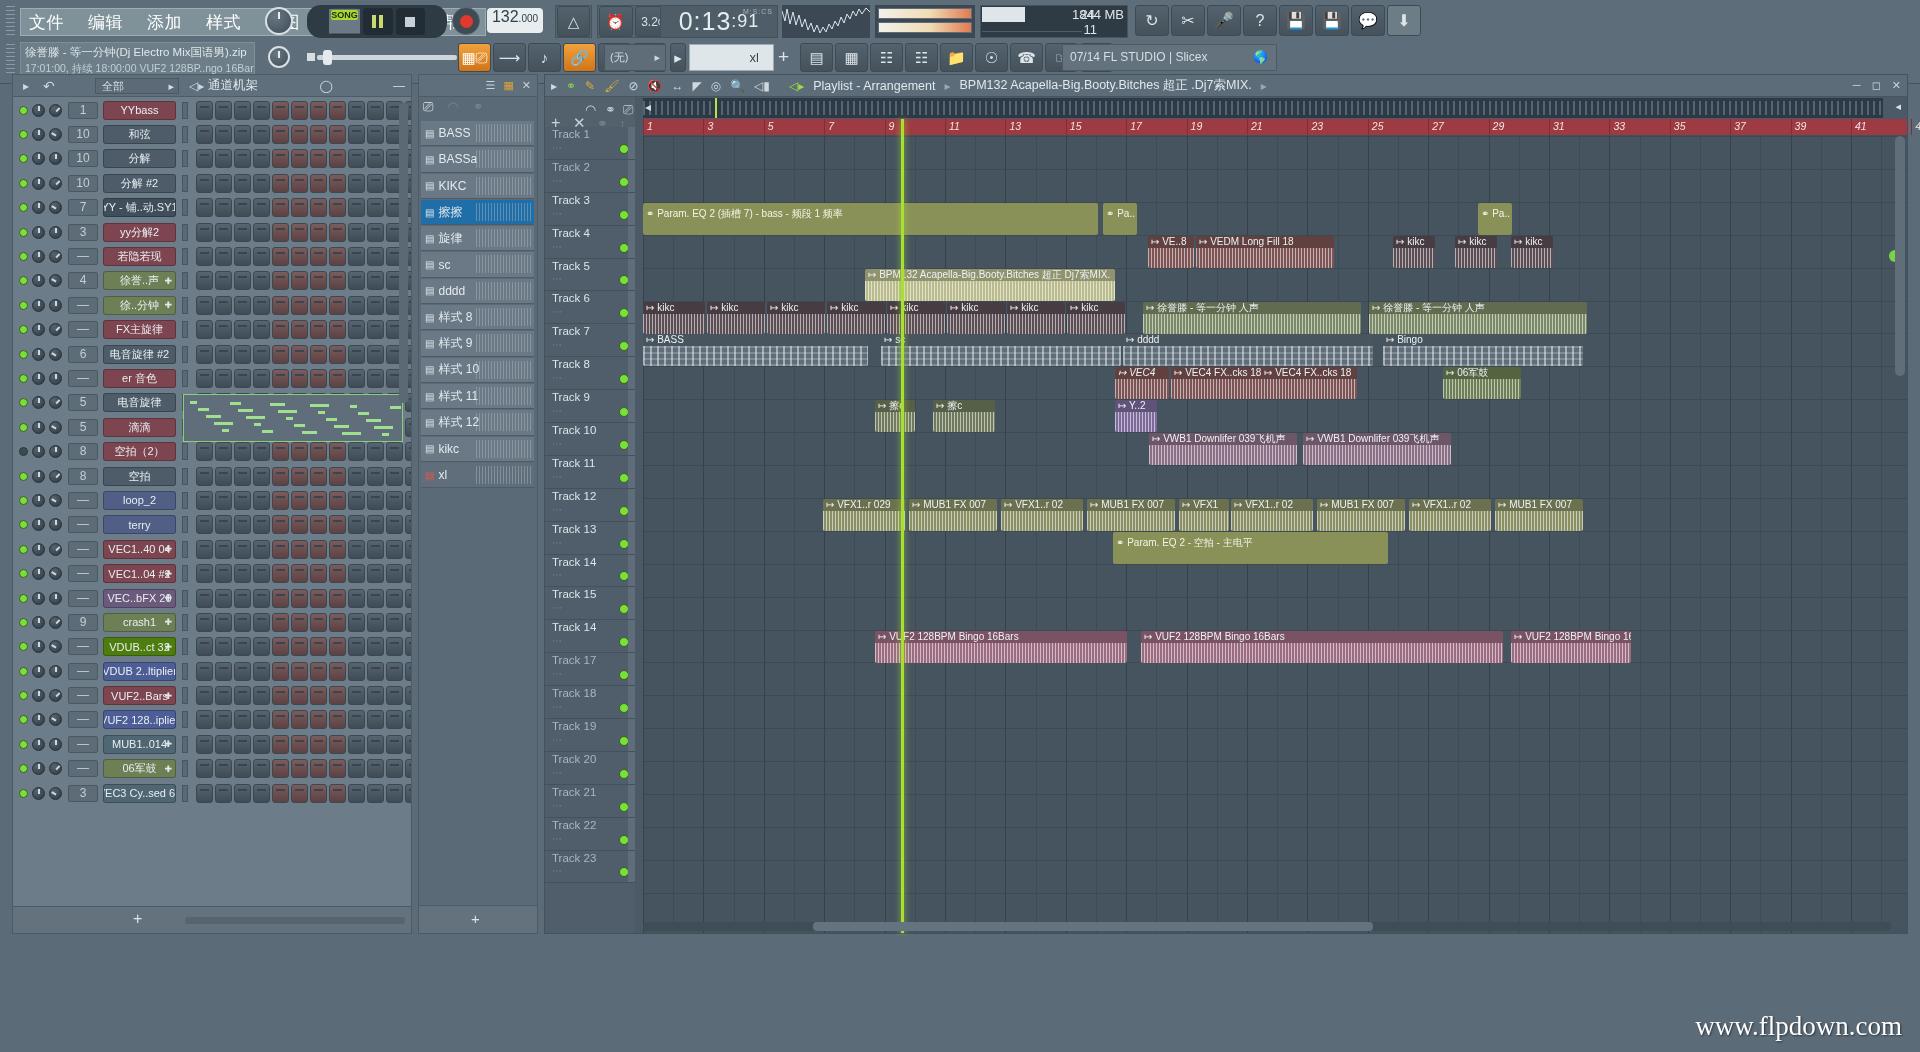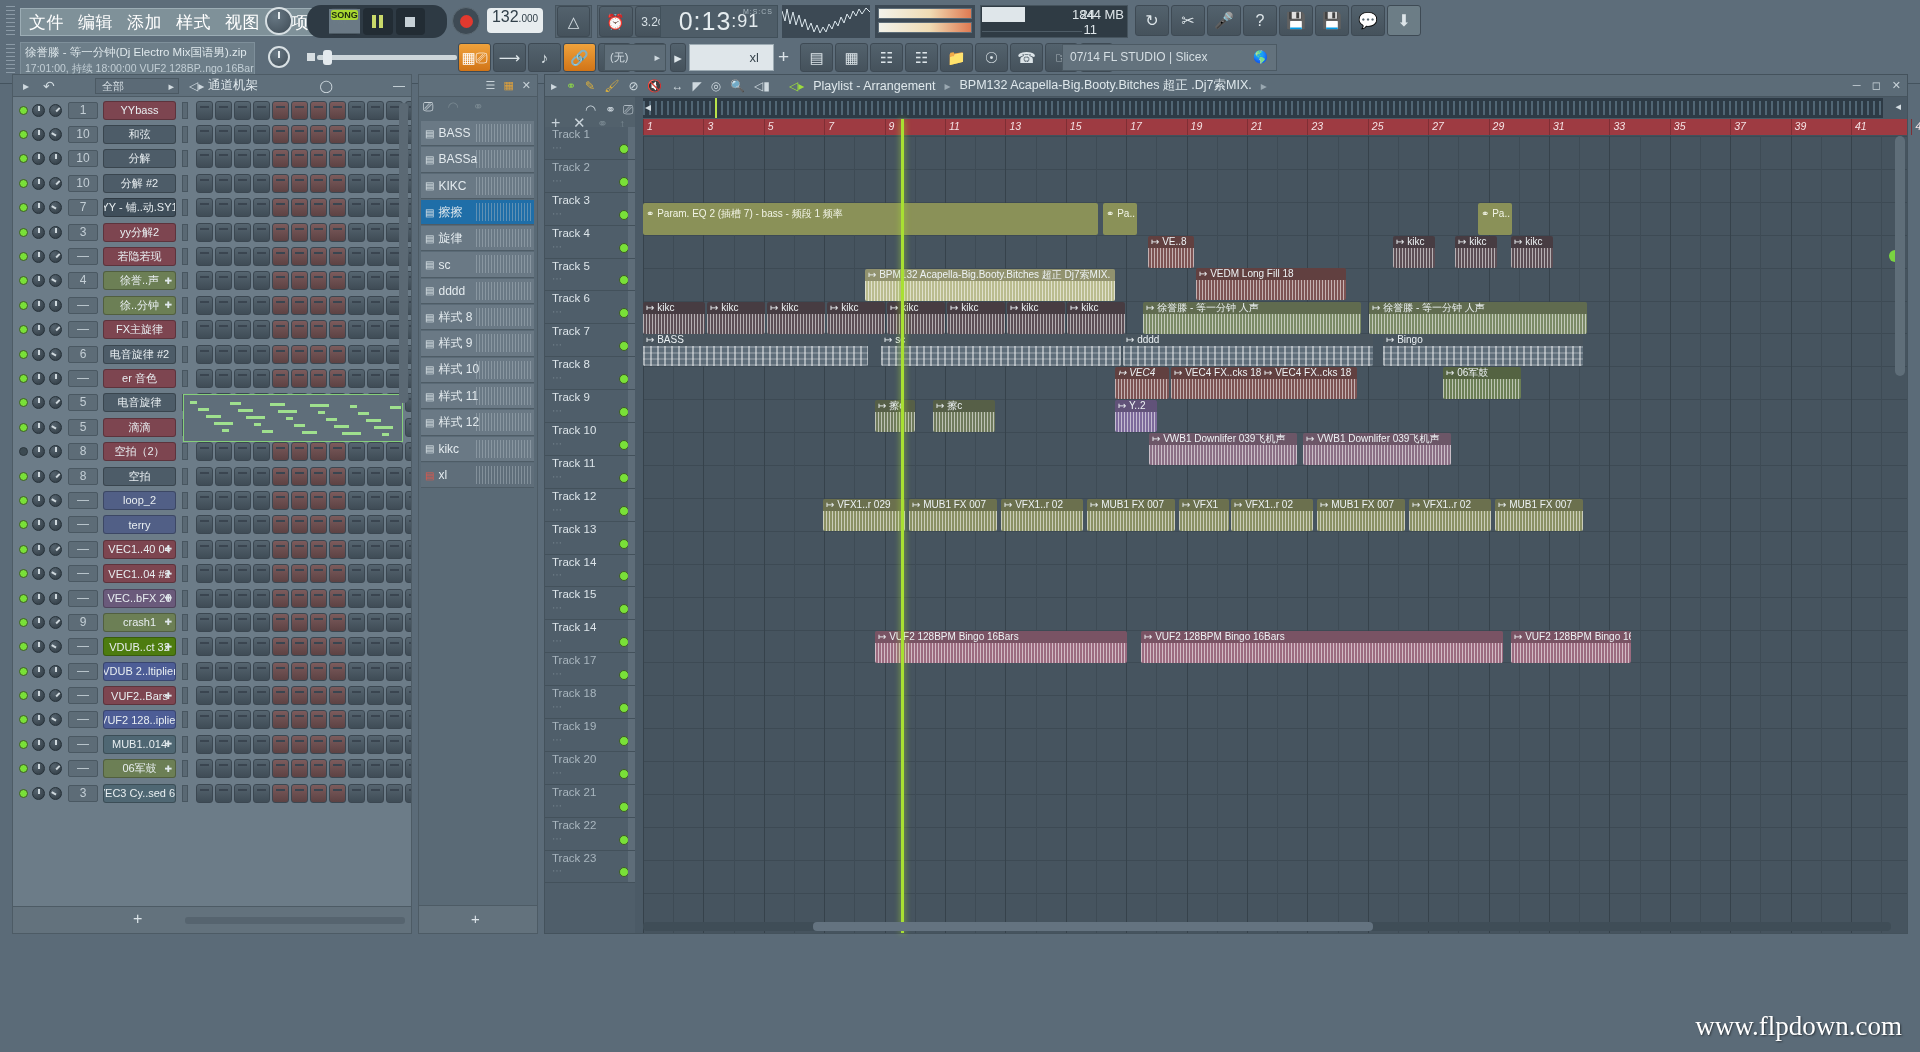--- a/index.html
+++ b/index.html
@@ -6,21 +6,21 @@
   html,body{ width:1920px; height:1052px; overflow:hidden; background:#4a5a66; font-family:"Liberation Sans", sans-serif; }
   .app{ position:relative; width:1920px; height:1052px; background:#5b6b78; }
 
   
   .toolbar{ position:absolute; left:0; top:0; width:1920px; height:84px; background:#5d6d7a;
             border-bottom:1px solid #44535e; }
   .grip{ position:absolute; width:9px; height:30px; top:6px;
          background:repeating-linear-gradient(180deg,#8b9aa6 0 1px,transparent 1px 4px); }
 
   .menubar{ position:absolute; left:20px; top:8px; height:28px; background:#7f9199;
-            border:1px solid #9cadb5; display:flex; align-items:center; padding:0 8px; gap:14px; }
+            border:1px solid #9cadb5; display:flex; align-items:center; padding:0 8px; gap:24px; }
   .menubar span{ color:#fff; font-size:17px; letter-spacing:.5px; }
 
   .songinfo{ position:absolute; left:20px; top:42px; width:235px; height:36px;
              background:#6d7e89; border:1px solid #7e8f9a; padding:2px 4px; overflow:hidden; }
   .songinfo .l1{ color:#dfe8ec; font-size:11.5px; white-space:nowrap; }
   .songinfo .l2{ color:#c2ced5; font-size:10.5px; white-space:nowrap; margin-top:2px; }
 
   .knob{ border-radius:50%; background:radial-gradient(circle at 35% 30%,#687884,#3f4c56);
          border:2px solid #d8e0e4; position:relative; }
   .knob::after{ content:''; position:absolute; width:2px; height:7px; background:#e8eef1;
@@ -1476,21 +1476,21 @@
         <div class="gl" style="left: 1177.8px;"></div>
         <div class="gl bar" style="left: 1208px;"></div>
         <div class="gl" style="left: 1238.2px;"></div>
         <div class="auto" style="left: 0px; top: 66.8px; width: 455px; background: rgb(138, 145, 88);"><span class="lbl">⚭ Param. EQ 2 (插槽 7) - bass - 频段 1 频率</span></div>
         <div class="auto" style="left: 460px; top: 66.8px; width: 34px; background: rgb(138, 145, 88);"><span class="lbl">⚭ Pa..</span></div>
         <div class="auto" style="left: 835px; top: 66.8px; width: 34px; background: rgb(138, 145, 88);"><span class="lbl">⚭ Pa..</span></div>
         <div class="clip" style="left: 505px; top: 99.7px; width: 46px; background: rgb(125, 83, 83);">
           <span class="lbl">↦ VE..8</span>
           <span class="body wav-a"></span>
         </div>
-        <div class="clip" style="left: 553px; top: 99.7px; width: 150px; background: rgb(125, 83, 83); margin-top: 32px;">
+        <div class="clip" style="left: 553px; top: 99.7px; width: 138px; background: rgb(125, 83, 83);">
           <span class="lbl">↦ VEDM Long Fill 18</span>
           <span class="body wav-a"></span>
         </div>
         <div class="clip" style="left: 750px; top: 99.7px; width: 42px; background: rgb(92, 78, 85);">
           <span class="lbl">↦ kikc</span>
           <span class="body wav-a"></span>
         </div>
         <div class="clip" style="left: 812px; top: 99.7px; width: 42px; background: rgb(92, 78, 85);">
           <span class="lbl">↦ kikc</span>
           <span class="body wav-a"></span>
@@ -1624,20 +1624,21 @@
           <span class="body wav-a"></span>
         </div>
         <div class="clip" style="left: 766px; top: 362.9px; width: 82px; background: rgb(138, 144, 100);">
           <span class="lbl">↦ VFX1..r 02</span>
           <span class="body wav-a"></span>
         </div>
         <div class="clip" style="left: 852px; top: 362.9px; width: 88px; background: rgb(138, 144, 100);">
           <span class="lbl">↦ MUB1 FX 007</span>
           <span class="body wav-a"></span>
         </div>
+        <div class="auto" style="left: 470px; top: 395.8px; width: 275px; background: rgb(138, 145, 88);"><span class="lbl">⚭ Param. EQ 2 - 空拍 - 主电平</span></div>
         <div class="clip" style="left: 232px; top: 494.5px; width: 252px; background: rgb(156, 107, 128);">
           <span class="lbl">↦ VUF2 128BPM Bingo 16Bars</span>
           <span class="body wav-a"></span>
         </div>
         <div class="clip" style="left: 498px; top: 494.5px; width: 362px; background: rgb(156, 107, 128);">
           <span class="lbl">↦ VUF2 128BPM Bingo 16Bars</span>
           <span class="body wav-a"></span>
         </div>
         <div class="clip" style="left: 868px; top: 494.5px; width: 120px; background: rgb(156, 107, 128);">
           <span class="lbl">↦ VUF2 128BPM Bingo 16Bars</span>

